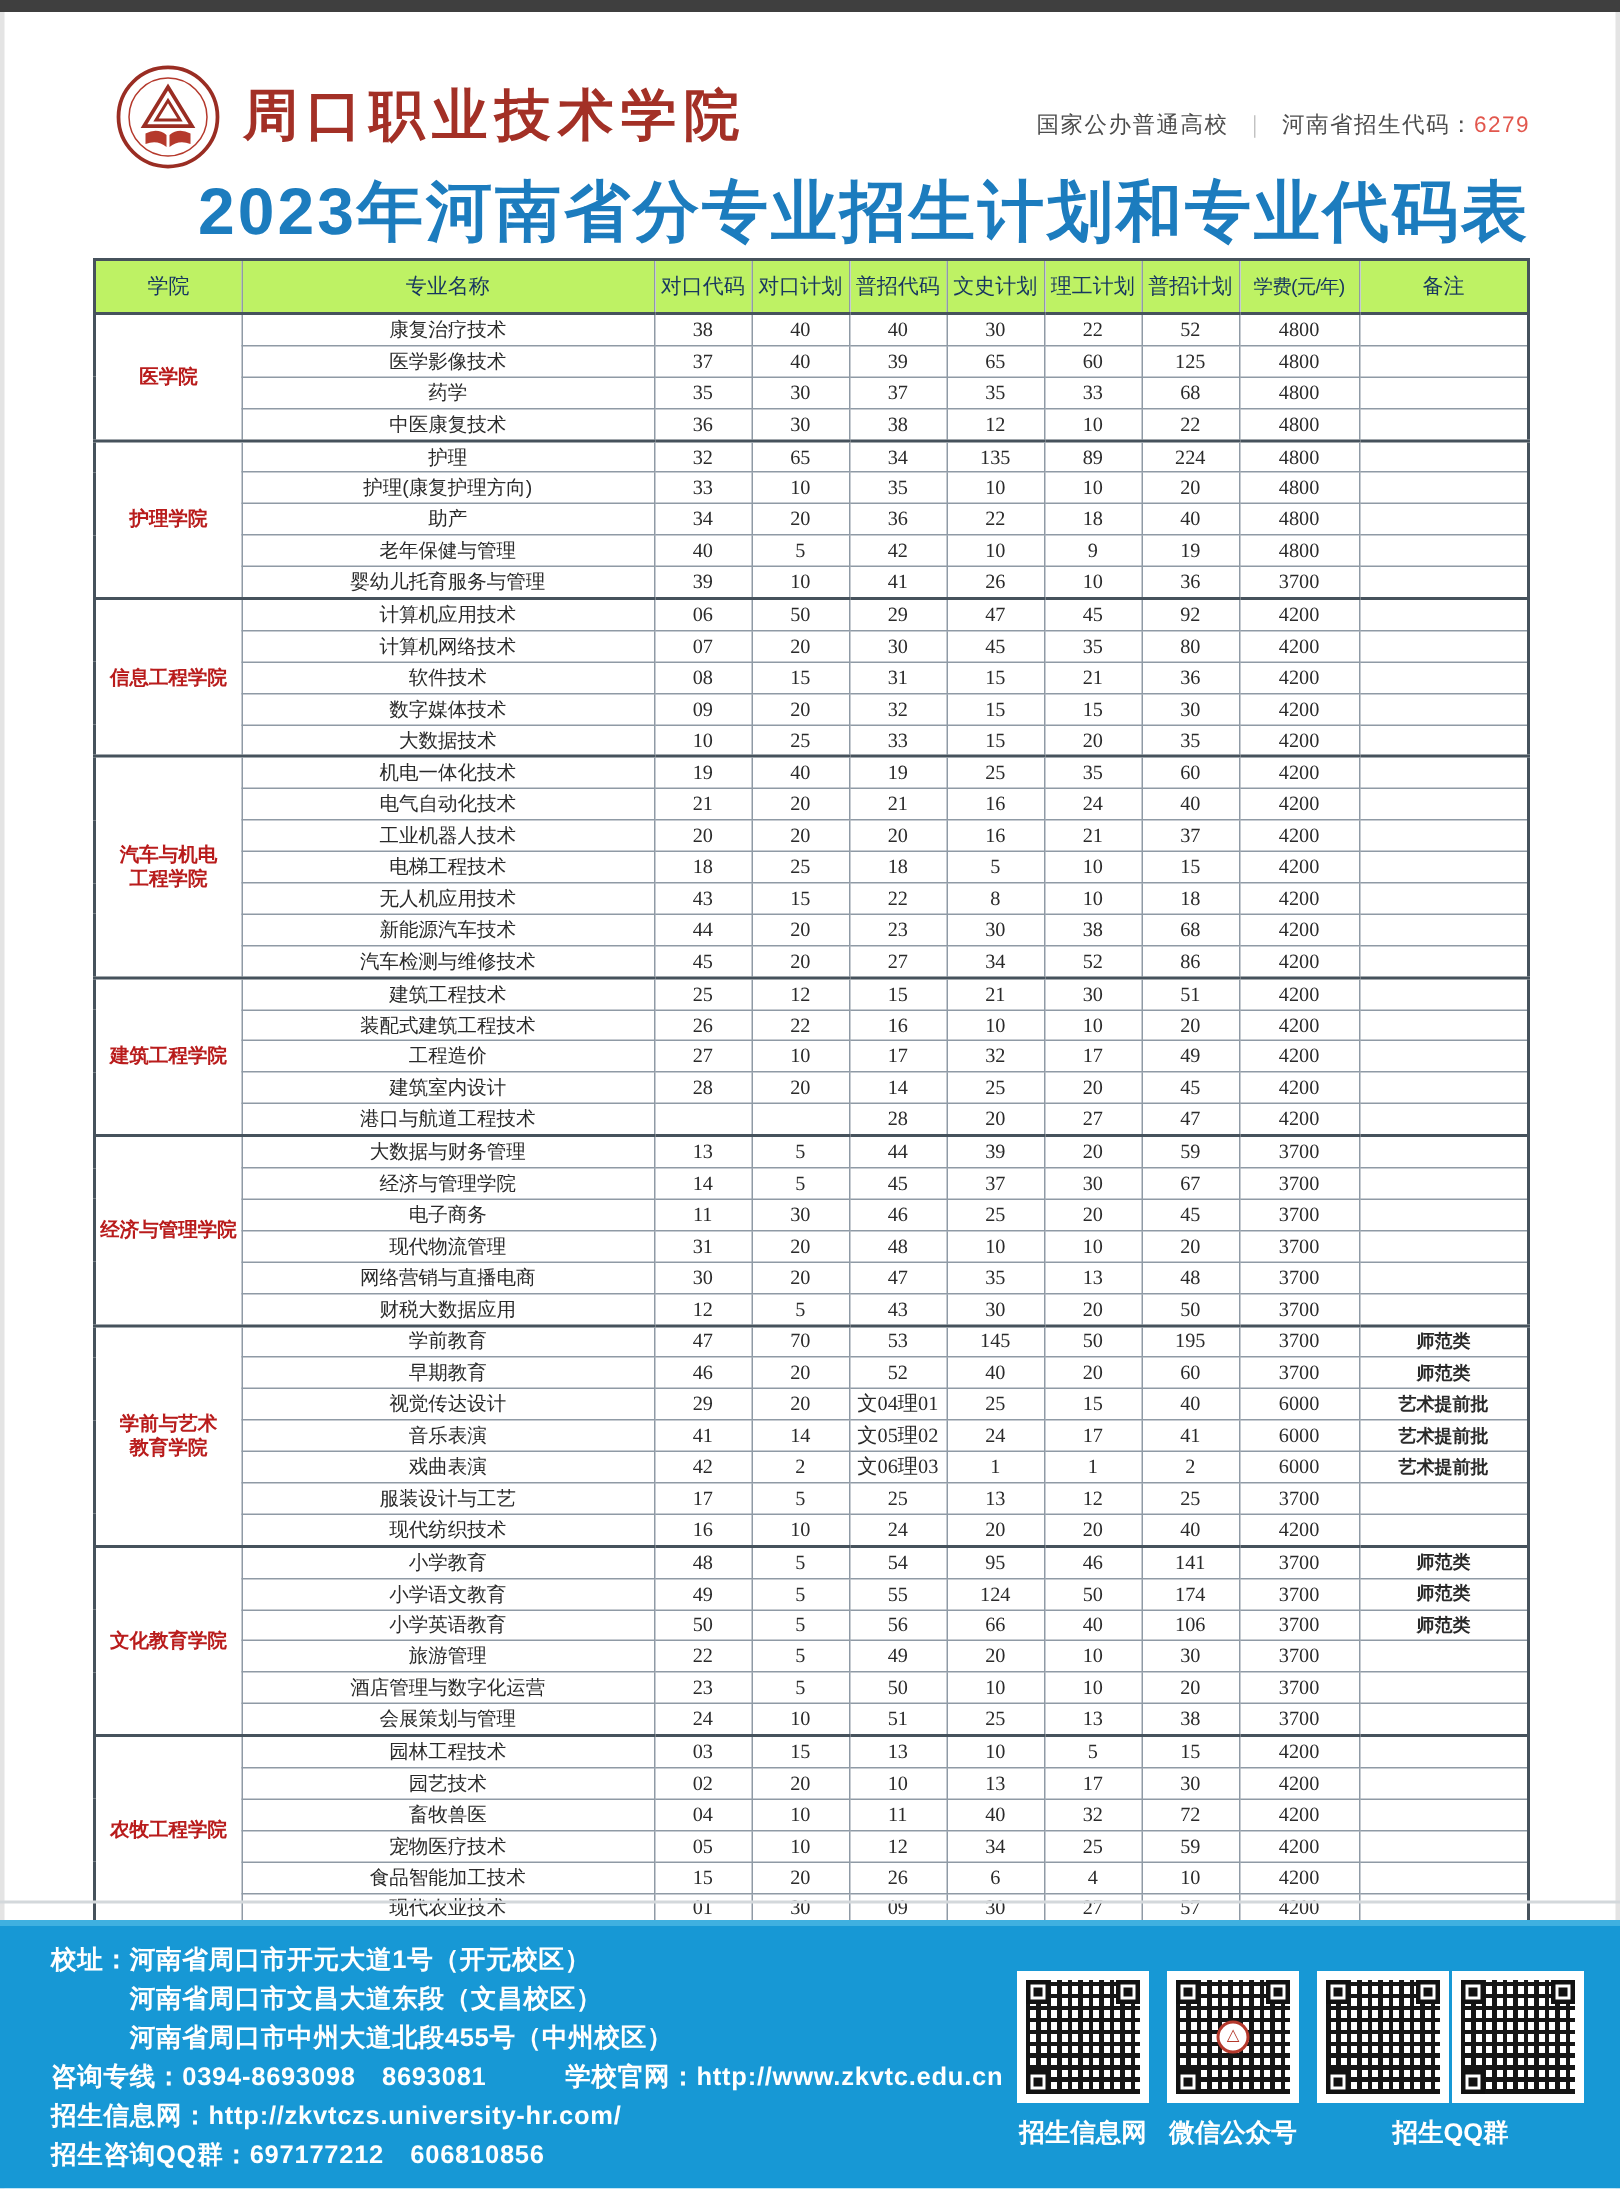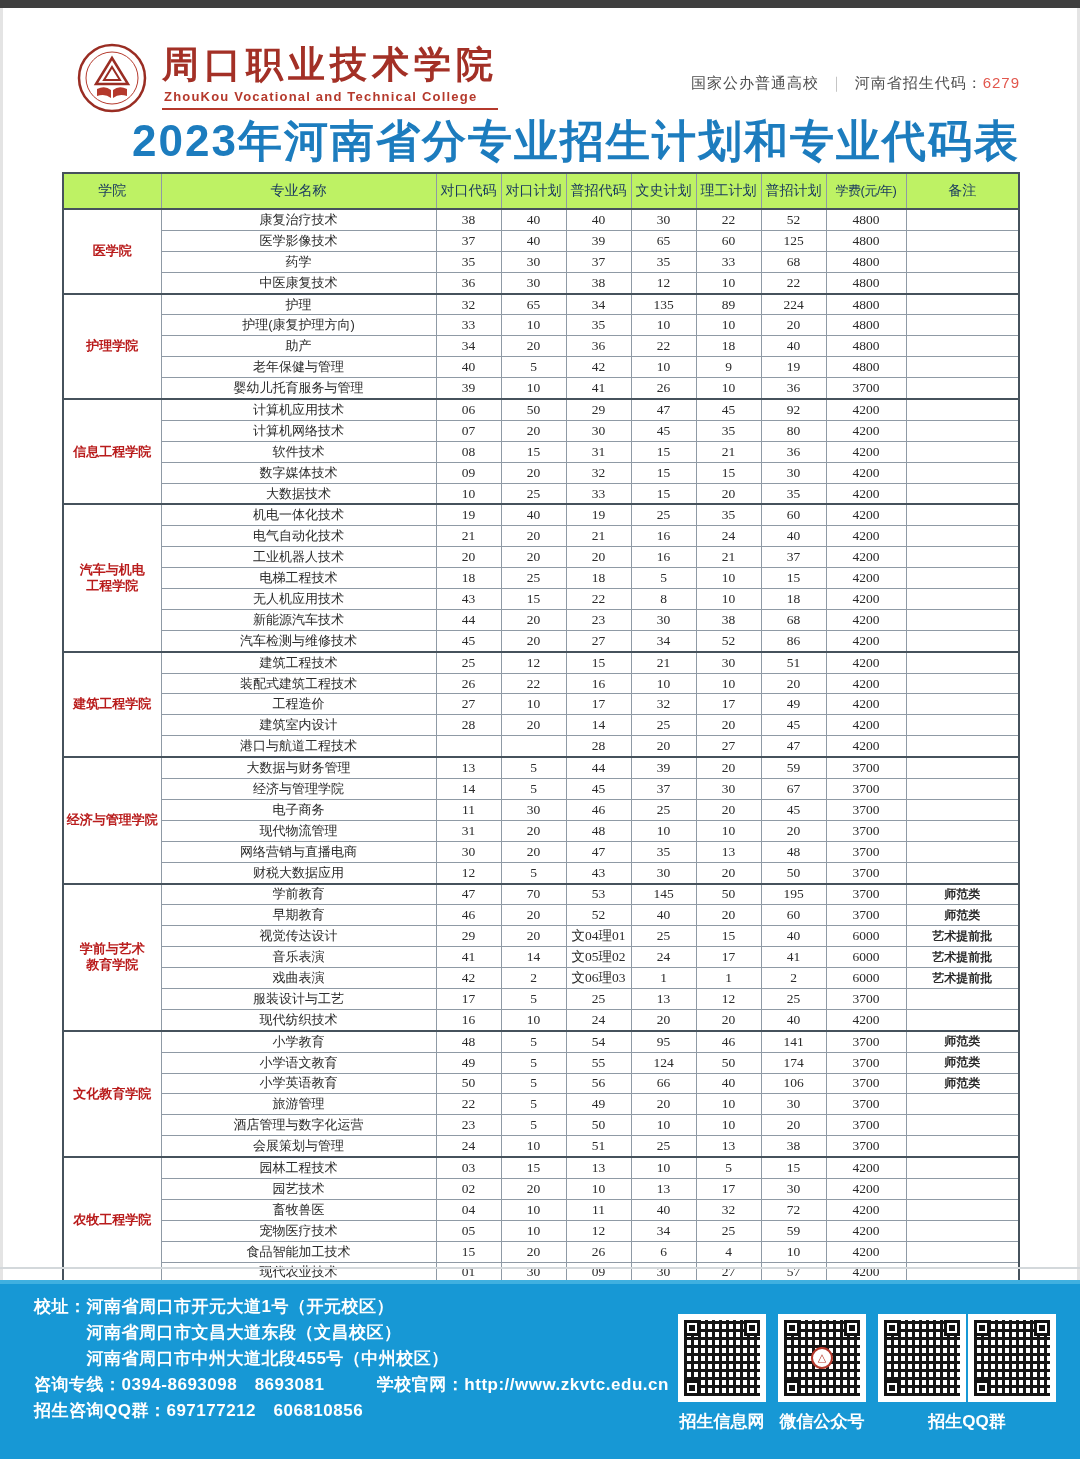--- a/index.html
+++ b/index.html
@@ -7,21 +7,21 @@
     width:1080px;height:1459px;position:relative;background:#ffffff;
     font-family:"Liberation Sans","DejaVu Sans",sans-serif;
     overflow:hidden;
   }
   .page-frame{position:absolute;inset:0;border-left:3px solid #e4e4e4;border-right:3px solid #e4e4e4;pointer-events:none;}
   .top-strip{position:absolute;top:0;left:0;right:0;height:8px;background:#3f3f3f;}
 
   
   .logo-block{position:absolute;top:42px;left:76px;display:flex;align-items:center;}
   .seal{width:72px;height:72px;margin-right:14px;}
-  .name-block{display:flex;flex-direction:column;}
+  .name-block{display:flex;}
   .cn-name{
     font-family:"Liberation Serif","DejaVu Serif",serif;
     font-weight:900;font-size:37px;color:#a33026;letter-spacing:5px;line-height:1.05;
   }
   .en-name{
     font-size:13px;font-weight:bold;color:#b5392c;letter-spacing:1.2px;
     border-bottom:2px solid #b5392c;padding:3px 0 4px 2px;margin-top:2px;
   }
   .badge{position:absolute;top:74px;right:60px;font-size:15px;color:#4d4d4d;letter-spacing:1px;white-space:nowrap;text-align:right;}
   .badge .divider{color:#c0c0c0;margin:0 10px;}
@@ -93,21 +93,20 @@
   <svg class="seal" viewBox="0 0 72 72">
     <circle cx="36" cy="36" r="33" fill="#ffffff" stroke="#9a2d23" stroke-width="2.5"></circle>
     <circle cx="36" cy="36" r="26" fill="none" stroke="#b5392c" stroke-width="1"></circle>
     <path d="M36 16 L52 42 L20 42 Z" fill="none" stroke="#9a2d23" stroke-width="2.5"></path>
     <path d="M36 25 L44 38 L28 38 Z" fill="none" stroke="#9a2d23" stroke-width="2"></path>
     <path d="M21 47 Q29 43 35 48 L35 56 Q29 51 21 54 Z" fill="#b5392c"></path>
     <path d="M51 47 Q43 43 37 48 L37 56 Q43 51 51 54 Z" fill="#b5392c"></path>
   </svg>
   <div class="name-block">
     <div class="cn-name">周口职业技术学院</div>
-    <div class="en-name">ZhouKou Vocational and Technical College</div>
   </div>
 </div>
 
 <div class="badge">
   <span>国家公办普通高校</span><span class="divider">｜</span><span>河南省招生代码：</span><span class="code">6279</span>
 </div>
 
 <div class="page-title">2023年河南省分专业招生计划和专业代码表</div>
 
 <div class="table-wrap">
@@ -738,20 +737,21 @@
   </table>
 </div>
 <div class="divider-line"></div>
 
 <div class="footer">
   <div class="footer-lines">
     <div class="f-line">校址：河南省周口市开元大道1号（开元校区）</div>
     <div class="f-line">　　　河南省周口市文昌大道东段（文昌校区）</div>
     <div class="f-line">　　　河南省周口市中州大道北段455号（中州校区）</div>
     <div class="f-line">咨询专线：0394-8693098　8693081　　　学校官网：http://www.zkvtc.edu.cn</div>
+    <div class="f-line">招生信息网：http://zkvtczs.university-hr.com/</div>
     <div class="f-line">招生咨询QQ群：697177212　606810856</div>
   </div>
 
   <div class="qr qr1">
     <div class="qr-inner">
         <span class="finder f-tl"></span>
         <span class="finder f-tr"></span>
         <span class="finder f-bl"></span>
       </div>
   </div>

